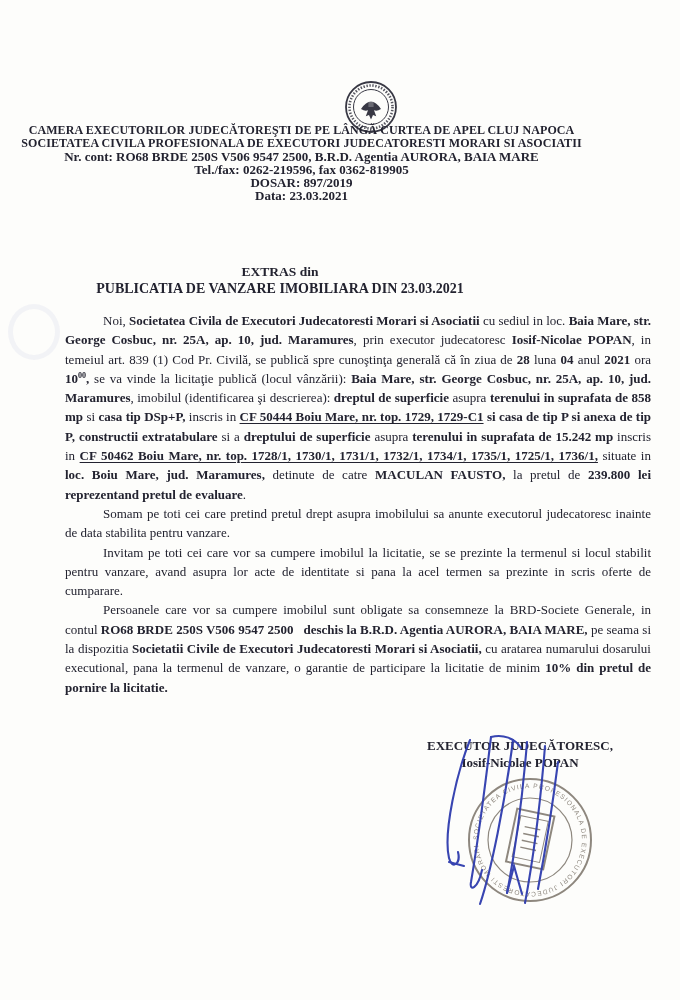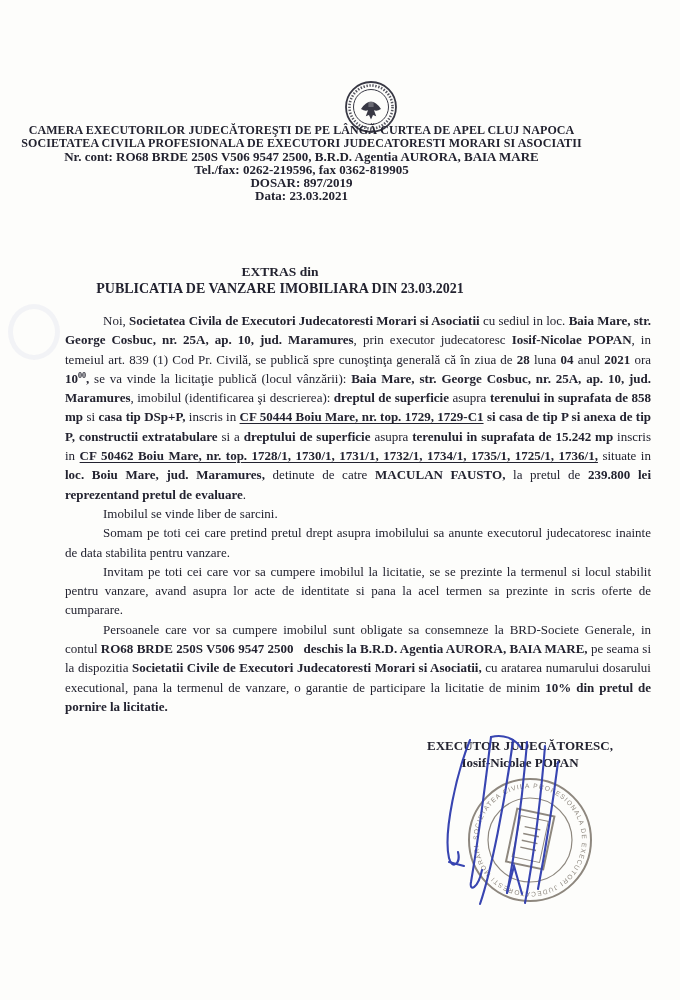--- a/index.html
+++ b/index.html
@@ -69,21 +69,20 @@
       <div class="hl-sm">Data: 23.03.2021</div>
     </div>
 
   <div class="doc-title">
     <div class="t1">EXTRAS din</div>
     <div class="t2">PUBLICATIA DE VANZARE IMOBILIARA DIN 23.03.2021</div>
   </div>
 
   <div class="doc-body" id="doc-body">
       <p><span>Noi, </span><span class="b">Societatea Civila de Executori Judecatoresti Morari si Asociatii</span><span> cu sediul in loc. </span><span class="b">Baia Mare, str. George Cosbuc, nr. 25A, ap. 10, jud. Maramures</span><span>, prin executor judecatoresc </span><span class="b">Iosif-Nicolae POPAN</span><span>, in temeiul art. 839 (1) Cod Pr. Civilă, se publică spre cunoştinţa generală că în ziua de </span><span class="b">28</span><span> luna </span><span class="b">04</span><span> anul </span><span class="b">2021</span><span> ora </span><span class="b">10</span><sup class="b">00</sup><span class="b">,</span><span> se va vinde la licitaţie publică (locul vânzării): </span><span class="b">Baia Mare, str. George Cosbuc, nr. 25A, ap. 10, jud. Maramures</span><span>, imobilul (identificarea şi descrierea): </span><span class="b">dreptul de superficie</span><span> asupra </span><span class="b">terenului in suprafata de 858 mp</span><span> si </span><span class="b">casa tip DSp+P,</span><span> inscris in </span><span class="b u">CF 50444 Boiu Mare, nr. top. 1729, 1729-C1</span><span class="b"> si casa de tip P si anexa de tip P, constructii extratabulare</span><span> si a </span><span class="b">dreptului de superficie</span><span> asupra </span><span class="b">terenului in suprafata de 15.242 mp</span><span> inscris in </span><span class="b u">CF 50462 Boiu Mare, nr. top. 1728/1, 1730/1, 1731/1, 1732/1, 1734/1, 1735/1, 1725/1, 1736/1,</span><span> situate in </span><span class="b">loc. Boiu Mare, jud. Maramures,</span><span> detinute de catre </span><span class="b">MACULAN FAUSTO,</span><span> la pretul de </span><span class="b">239.800 lei reprezentand pretul de evaluare</span><span>.</span></p>
-      <p><span>Imobilul se vinde liber de sarcini.</span></p>
       <p><span>Somam pe toti cei care pretind pretul drept asupra imobilului sa anunte executorul judecatoresc inainte de data stabilita pentru vanzare.</span></p>
       <p><span>Invitam pe toti cei care vor sa cumpere imobilul la licitatie, se se prezinte la termenul si locul stabilit pentru vanzare, avand asupra lor acte de identitate si pana la acel termen sa prezinte in scris oferte de cumparare.</span></p>
       <p><span>Persoanele care vor sa cumpere imobilul sunt obligate sa consemneze la BRD-Societe Generale, in contul </span><span class="b">RO68 BRDE 250S V506 9547 2500</span><span class="b">&nbsp;&nbsp; deschis la B.R.D. Agentia AURORA, BAIA MARE,</span><span> pe seama si la dispozitia </span><span class="b">Societatii Civile de Executori Judecatoresti Morari si Asociatii,</span><span> cu aratarea numarului dosarului executional, pana la termenul de vanzare, o garantie de participare la licitatie de minim </span><span class="b">10% din pretul de pornire la licitatie.</span></p>
     </div>
 
   <div class="signature-block">
     <div>EXECUTOR JUDECĂTORESC,</div>
     <div>Iosif-Nicolae POPAN</div>
   </div>
 

